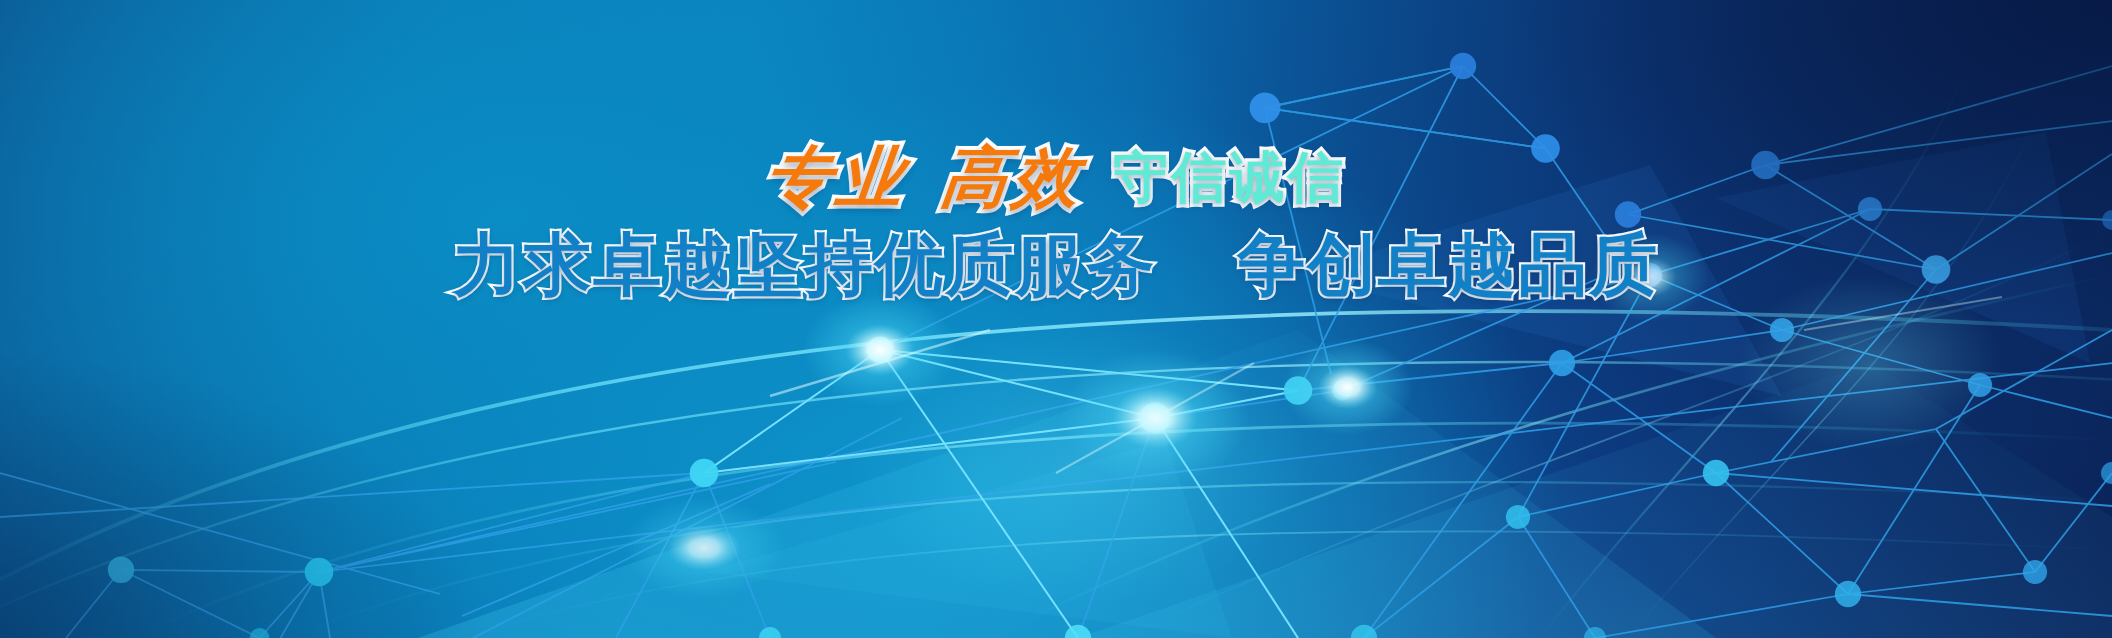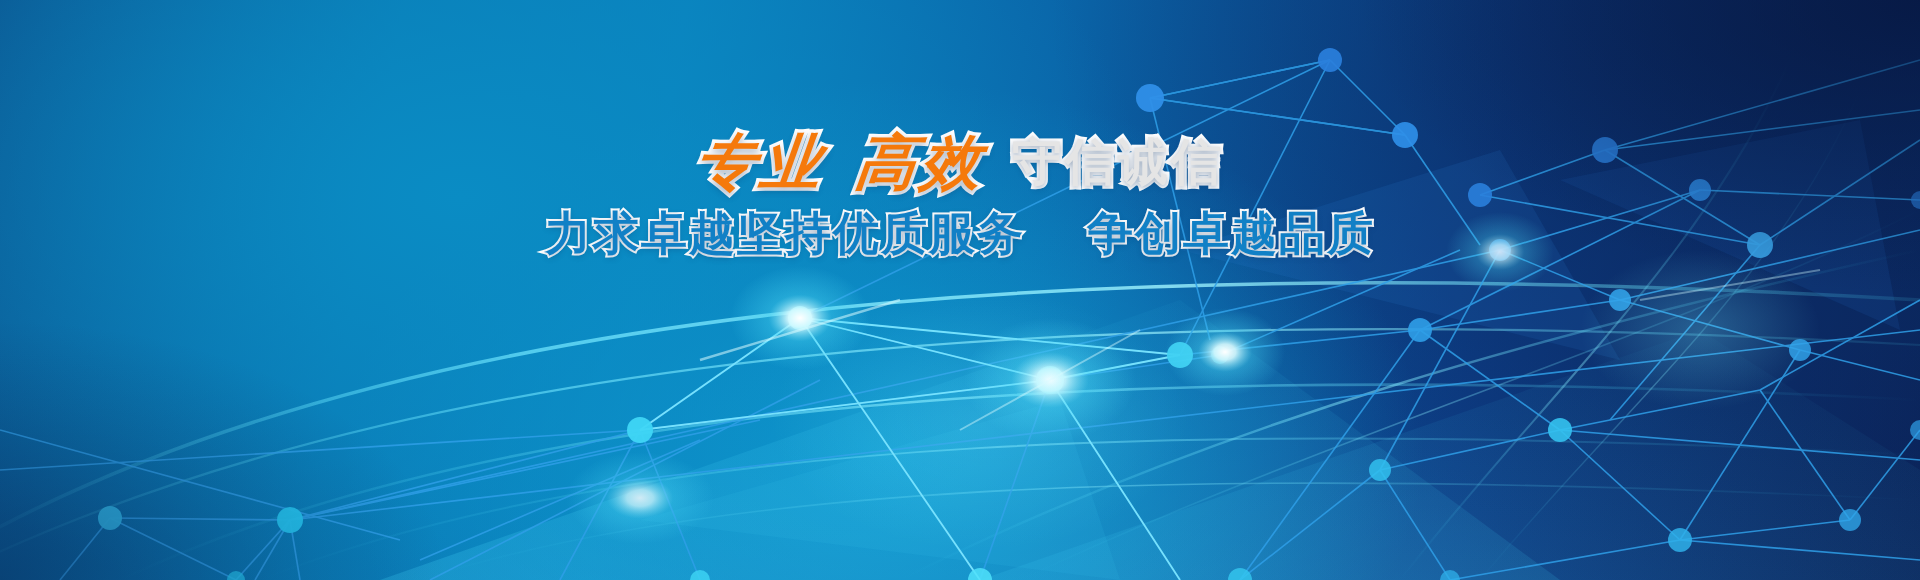--- a/index.html
+++ b/index.html
@@ -34,28 +34,28 @@
   .kw{
     font-size:60px;font-weight:700;letter-spacing:5px;
     color:#f5790b;
     -webkit-text-stroke:7px #ffffff;paint-order:stroke fill;
     text-shadow:0 0 5px rgba(255,255,255,.55), 0 3px 7px rgba(0,40,90,.45);
     font-style:italic;transform:skewX(-6deg);
   }
   .kw-b{margin-left:4px;}
   .sub1{
     font-size:50px;font-weight:700;letter-spacing:3px;
-    color:#e5e5e5;
+    color:#5eead4;
     -webkit-text-stroke:6px #ffffff;paint-order:stroke fill;
     text-shadow:0 2px 6px rgba(0,40,90,.4);
     position:relative;top:-4px;
   }
   #line2{
     margin-top:18px;white-space:nowrap;line-height:1;
-    font-size:46px;font-weight:700;letter-spacing:2px;
+    font-size:62px;font-weight:700;letter-spacing:2px;
     color:#1180c6;
     -webkit-text-stroke:4px #ffffff;paint-order:stroke fill;
     text-shadow:0 2px 6px rgba(0,40,90,.35);
   }
   #line2 .gap{display:inline-block;width:26px;}
 </style>
 </head>
 <body>
 
 <div id="banner">

